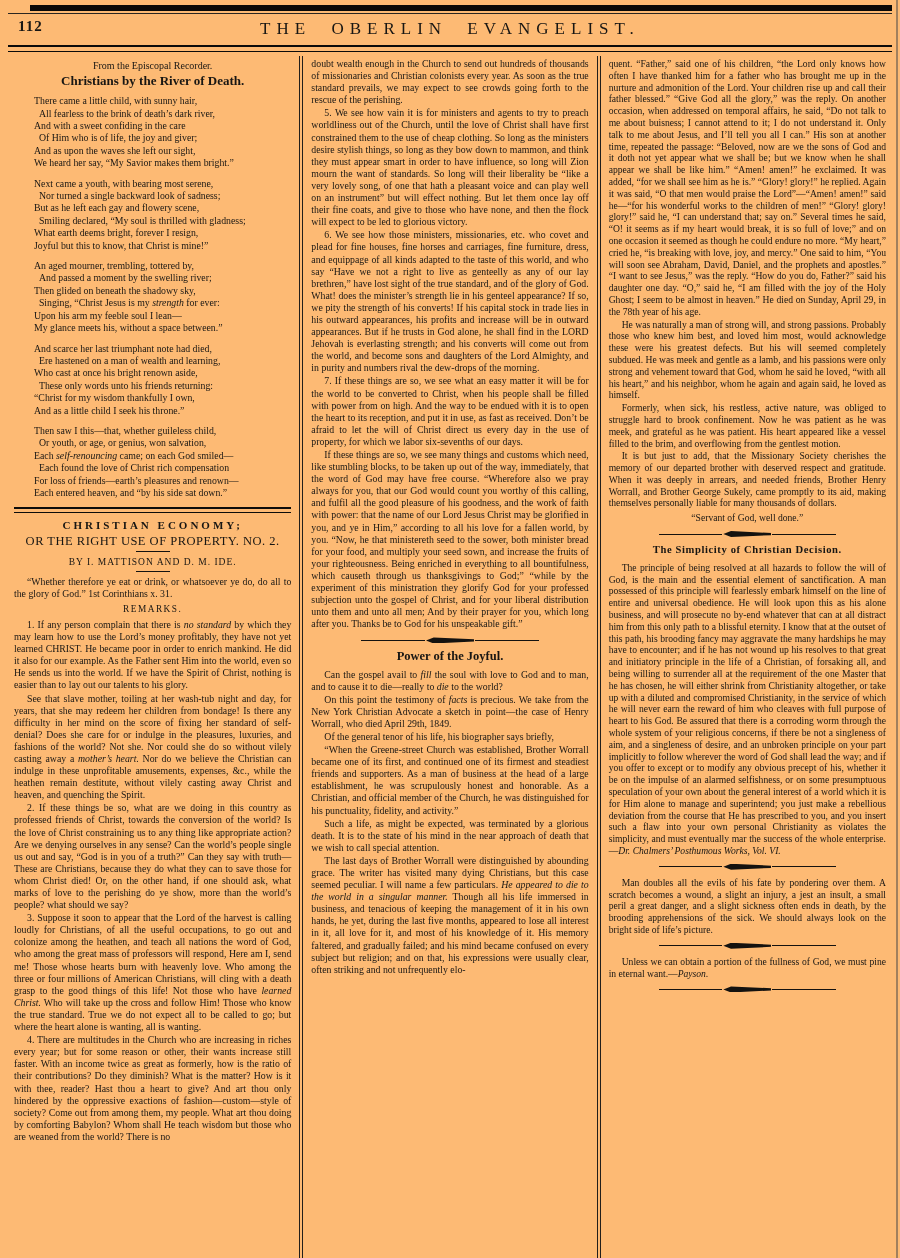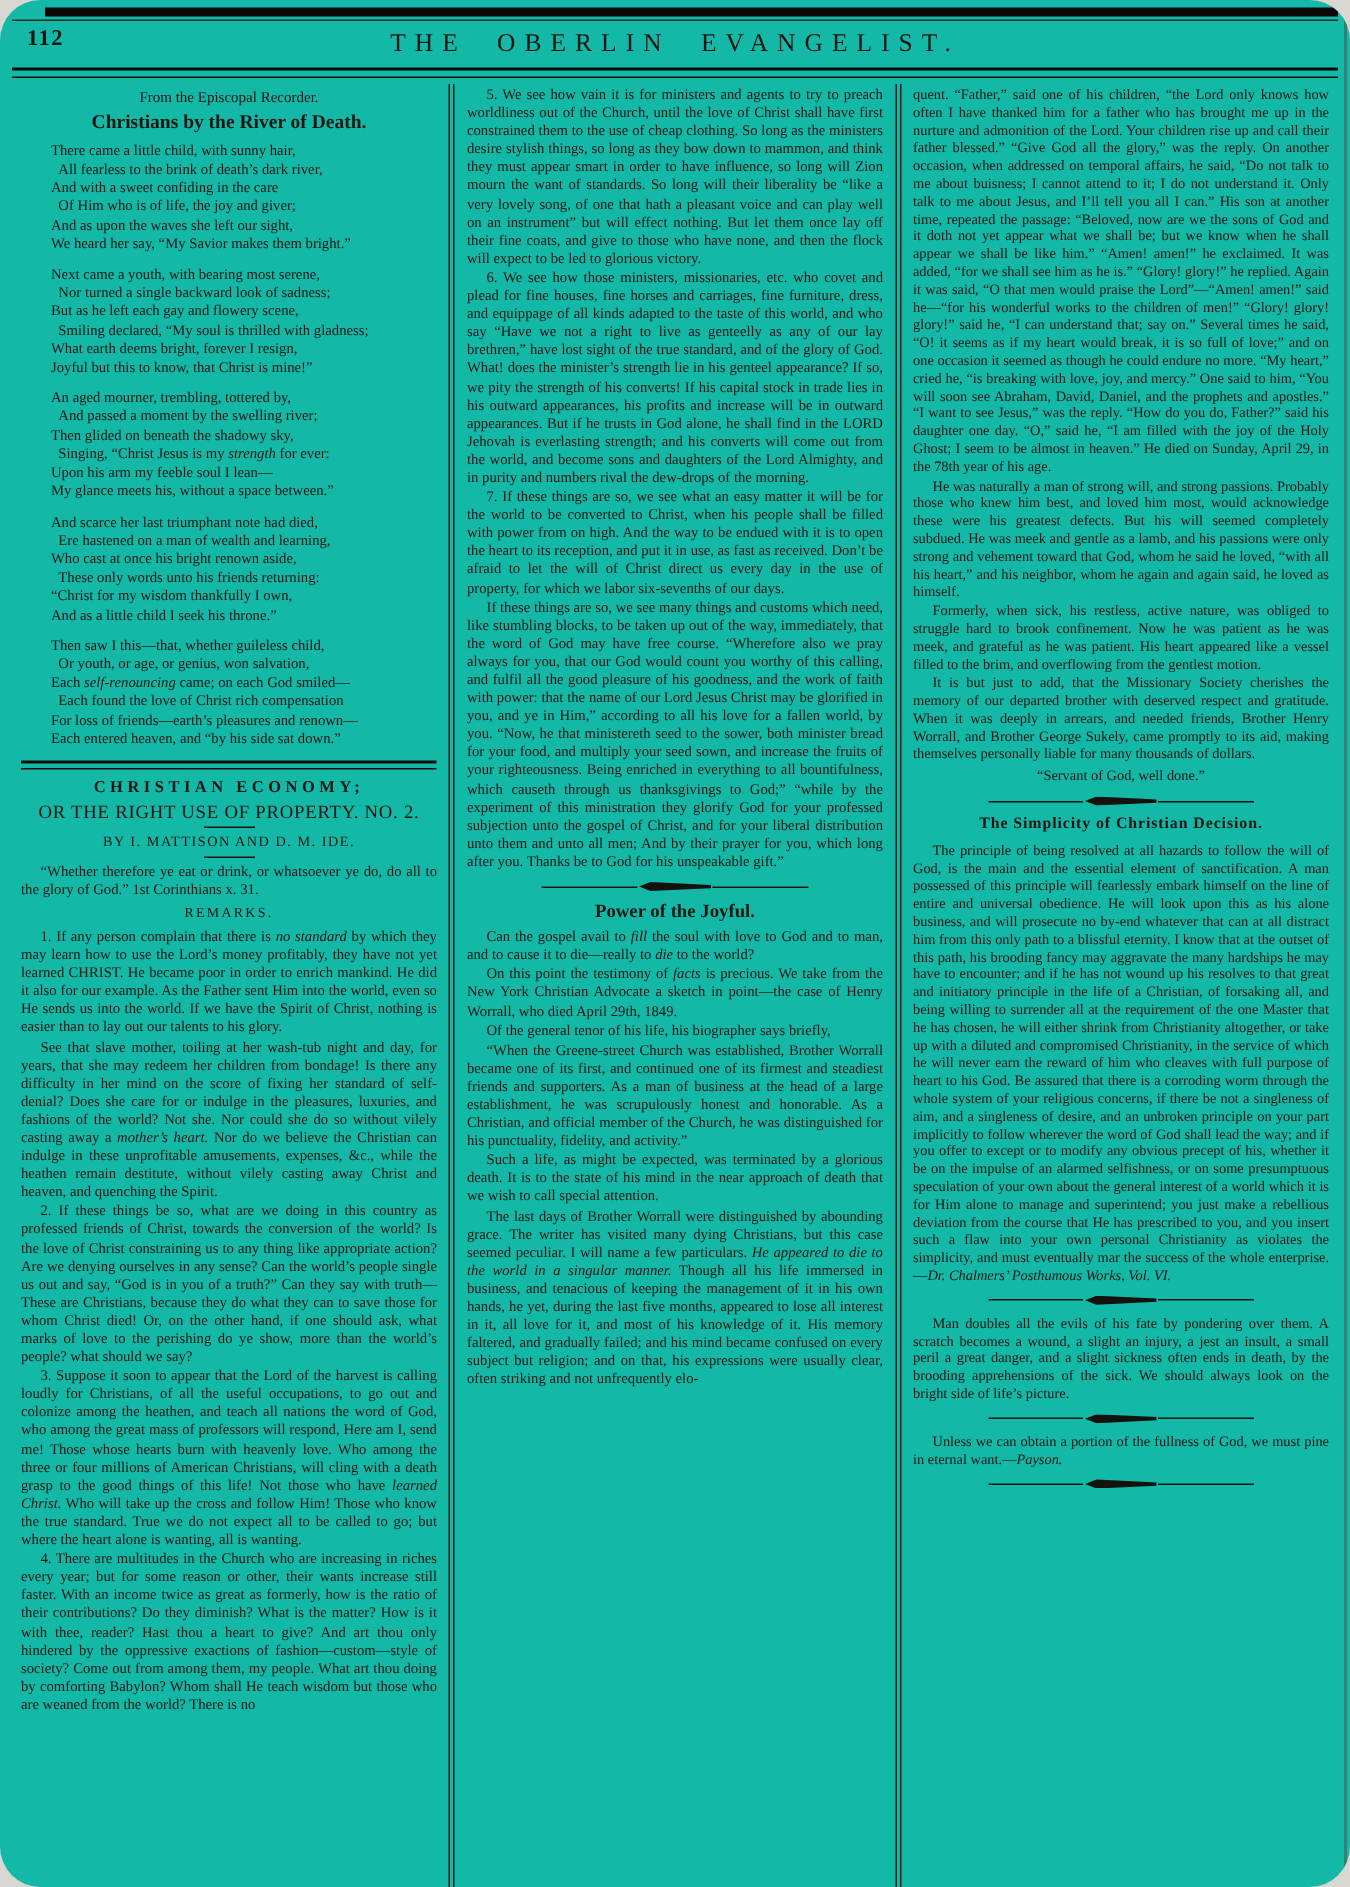--- a/index.html
+++ b/index.html
@@ -1,20 +1,19 @@
 <!DOCTYPE html>
 <html><head>
 <meta charset="utf-8">
 <style>
   html,body{margin:0;padding:0;background:#d9d7d2;}
   .page{
     position:relative;width:900px;height:1258px;margin:0 auto;
-    background:#14b8a6;color:#181613;overflow:hidden;
+    background:#fdba74;color:#181613;overflow:hidden;
     font-family:"Liberation Serif","DejaVu Serif",serif;
-    border-radius:27px;
   }
   .scan-edge{position:absolute;top:0;right:2px;width:2px;height:100%;background:#55504a;opacity:.55;}
   .top-bar{margin:5px 8px 0 30px;height:6px;background:#0a0908;}
   .top-hair{margin:2px 8px 0 8px;border-top:1px solid #2a2620;}
   .hdr{position:relative;height:30px;margin:0 8px;}
   .page-num{position:absolute;left:10px;top:4px;font-size:15px;font-weight:bold;letter-spacing:1px;}
   .masthead{position:absolute;left:0;right:0;top:5px;text-align:center;font-size:17px;font-weight:normal;letter-spacing:6px;word-spacing:10px;}
   .hdr-rule{margin:1px 8px 0 8px;height:4px;border-top:2px solid #0c0b0a;border-bottom:1px solid #0c0b0a;}
   .columns{display:flex;margin:4px 6px 0 6px;height:1204px;}
   .col{flex:1 1 0;padding:2px 8px 0 8px;overflow:hidden;font-size:9.8px;line-height:12.1px;text-align:justify;}
@@ -109,20 +108,21 @@
       <p>1. If any person complain that there is <i>no standard</i> by which they may learn how to use the Lord’s money profitably, they have not yet learned CHRIST. He became poor in order to enrich mankind. He did it also for our example. As the Father sent Him into the world, even so He sends us into the world. If we have the Spirit of Christ, nothing is easier than to lay out our talents to his glory.</p>
       <p>See that slave mother, toiling at her wash-tub night and day, for years, that she may redeem her children from bondage! Is there any difficulty in her mind on the score of fixing her standard of self-denial? Does she care for or indulge in the pleasures, luxuries, and fashions of the world? Not she. Nor could she do so without vilely casting away a <i>mother’s heart.</i> Nor do we believe the Christian can indulge in these unprofitable amusements, expenses, &amp;c., while the heathen remain destitute, without vilely casting away Christ and heaven, and quenching the Spirit.</p>
       <p>2. If these things be so, what are we doing in this country as professed friends of Christ, towards the conversion of the world? Is the love of Christ constraining us to any thing like appropriate action? Are we denying ourselves in any sense? Can the world’s people single us out and say, “God is in you of a truth?” Can they say with truth—These are Christians, because they do what they can to save those for whom Christ died! Or, on the other hand, if one should ask, what marks of love to the perishing do ye show, more than the world’s people? what should we say?</p>
       <p>3. Suppose it soon to appear that the Lord of the harvest is calling loudly for Christians, of all the useful occupations, to go out and colonize among the heathen, and teach all nations the word of God, who among the great mass of professors will respond, Here am I, send me! Those whose hearts burn with heavenly love. Who among the three or four millions of American Christians, will cling with a death grasp to the good things of this life! Not those who have <i>learned Christ.</i> Who will take up the cross and follow Him! Those who know the true standard. True we do not expect all to be called to go; but where the heart alone is wanting, all is wanting.</p>
       <p>4. There are multitudes in the Church who are increasing in riches every year; but for some reason or other, their wants increase still faster. With an income twice as great as formerly, how is the ratio of their contributions? Do they diminish? What is the matter? How is it with thee, reader? Hast thou a heart to give? And art thou only hindered by the oppressive exactions of fashion—custom—style of society? Come out from among them, my people. What art thou doing by comforting Babylon? Whom shall He teach wisdom but those who are weaned from the world? There is no</p>
     </div>
 
     <div class="colsep"></div>
 
     <div class="col">
+      <p class="noindent">doubt wealth enough in the Church to send out hundreds of thousands of missionaries and Christian colonists every year. As soon as the true standard prevails, we may expect to see crowds going forth to the rescue of the perishing.</p>
       <p>5. We see how vain it is for ministers and agents to try to preach worldliness out of the Church, until the love of Christ shall have first constrained them to the use of cheap clothing. So long as the ministers desire stylish things, so long as they bow down to mammon, and think they must appear smart in order to have influence, so long will Zion mourn the want of standards. So long will their liberality be “like a very lovely song, of one that hath a pleasant voice and can play well on an instrument” but will effect nothing. But let them once lay off their fine coats, and give to those who have none, and then the flock will expect to be led to glorious victory.</p>
       <p>6. We see how those ministers, missionaries, etc. who covet and plead for fine houses, fine horses and carriages, fine furniture, dress, and equippage of all kinds adapted to the taste of this world, and who say “Have we not a right to live as genteelly as any of our lay brethren,” have lost sight of the true standard, and of the glory of God. What! does the minister’s strength lie in his genteel appearance? If so, we pity the strength of his converts! If his capital stock in trade lies in his outward appearances, his profits and increase will be in outward appearances. But if he trusts in God alone, he shall find in the LORD Jehovah is everlasting strength; and his converts will come out from the world, and become sons and daughters of the Lord Almighty, and in purity and numbers rival the dew-drops of the morning.</p>
       <p>7. If these things are so, we see what an easy matter it will be for the world to be converted to Christ, when his people shall be filled with power from on high. And the way to be endued with it is to open the heart to its reception, and put it in use, as fast as received. Don’t be afraid to let the will of Christ direct us every day in the use of property, for which we labor six-sevenths of our days.</p>
       <p>If these things are so, we see many things and customs which need, like stumbling blocks, to be taken up out of the way, immediately, that the word of God may have free course. “Wherefore also we pray always for you, that our God would count you worthy of this calling, and fulfil all the good pleasure of his goodness, and the work of faith with power: that the name of our Lord Jesus Christ may be glorified in you, and ye in Him,” according to all his love for a fallen world, by you. “Now, he that ministereth seed to the sower, both minister bread for your food, and multiply your seed sown, and increase the fruits of your righteousness. Being enriched in everything to all bountifulness, which causeth through us thanksgivings to God;” “while by the experiment of this ministration they glorify God for your professed subjection unto the gospel of Christ, and for your liberal distribution unto them and unto all men; And by their prayer for you, which long after you. Thanks be to God for his unspeakable gift.”</p>
 
       <div class="orn">
         <span class="line"></span>
           <span class="arrow"></span>
           <span class="line"></span>
       </div>

